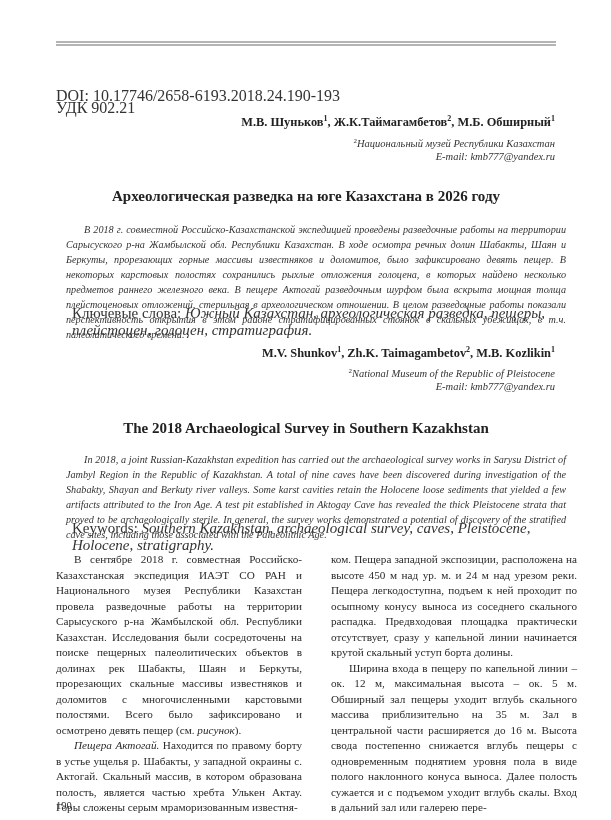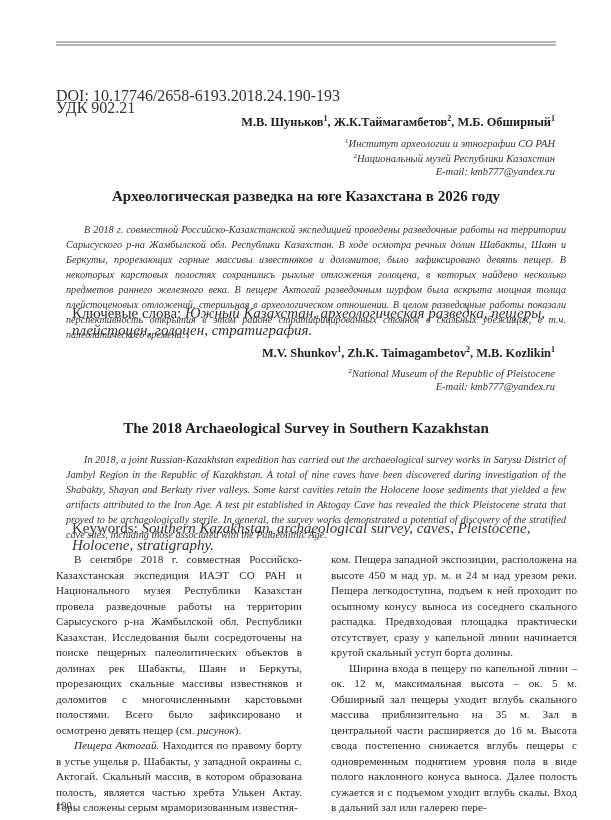--- a/index.html
+++ b/index.html
@@ -31,21 +31,20 @@
 
 <div class="meta" style="top:90px;">DOI: 10.17746/2658-6193.2018.24.190-193</div>
 <div class="meta" style="top:102px;">УДК 902.21</div>
 
 <div class="authors" style="top:114px;">
   <span>М.В. Шуньков</span><sup>1</sup>,
   <span>Ж.К.Таймагамбетов</span><sup>2</sup>,
   <span>М.Б. Обширный</span><sup>1</sup>
 </div>
 <div class="aff" style="top:135px;">
-  <div><sup>1</sup><span>Институт археологии и этнографии СО РАН</span></div>
   <div><sup>2</sup><span>Национальный музей Республики Казахстан</span></div>
   <div>E-mail: kmb777@yandex.ru</div>
 </div>
 
 <div class="title" style="top:188px;">Археологическая разведка на юге Казахстана в 2026 году</div>
 <p class="abstract" style="top:212px;">В 2018 г. совместной Российско-Казахстанской экспедицией проведены разведочные работы на территории Сарысуского р-на Жамбылской обл. Республики Казахстан. В ходе осмотра речных долин Шабакты, Шаян и Беркуты, прорезающих горные массивы известняков и доломитов, было зафиксировано девять пещер. В некоторых карстовых полостях сохранились рыхлые отложения голоцена, в которых найдено несколько предметов раннего железного века. В пещере Актогай разведочным шурфом была вскрыта мощная толща плейстоценовых отложений, стерильная в археологическом отношении. В целом разведочные работы показали перспективность открытия в этом районе стратифицированных стоянок в скальных убежищах, в т.ч. палеолитического времени.</p>
 <div class="keywords" style="top:305px;">
   <span>Ключевые слова:</span>
   <span class="kw">Южный Казахстан, археологическая разведка, пещеры, плейстоцен, голоцен, стратиграфия.</span>
 </div>

